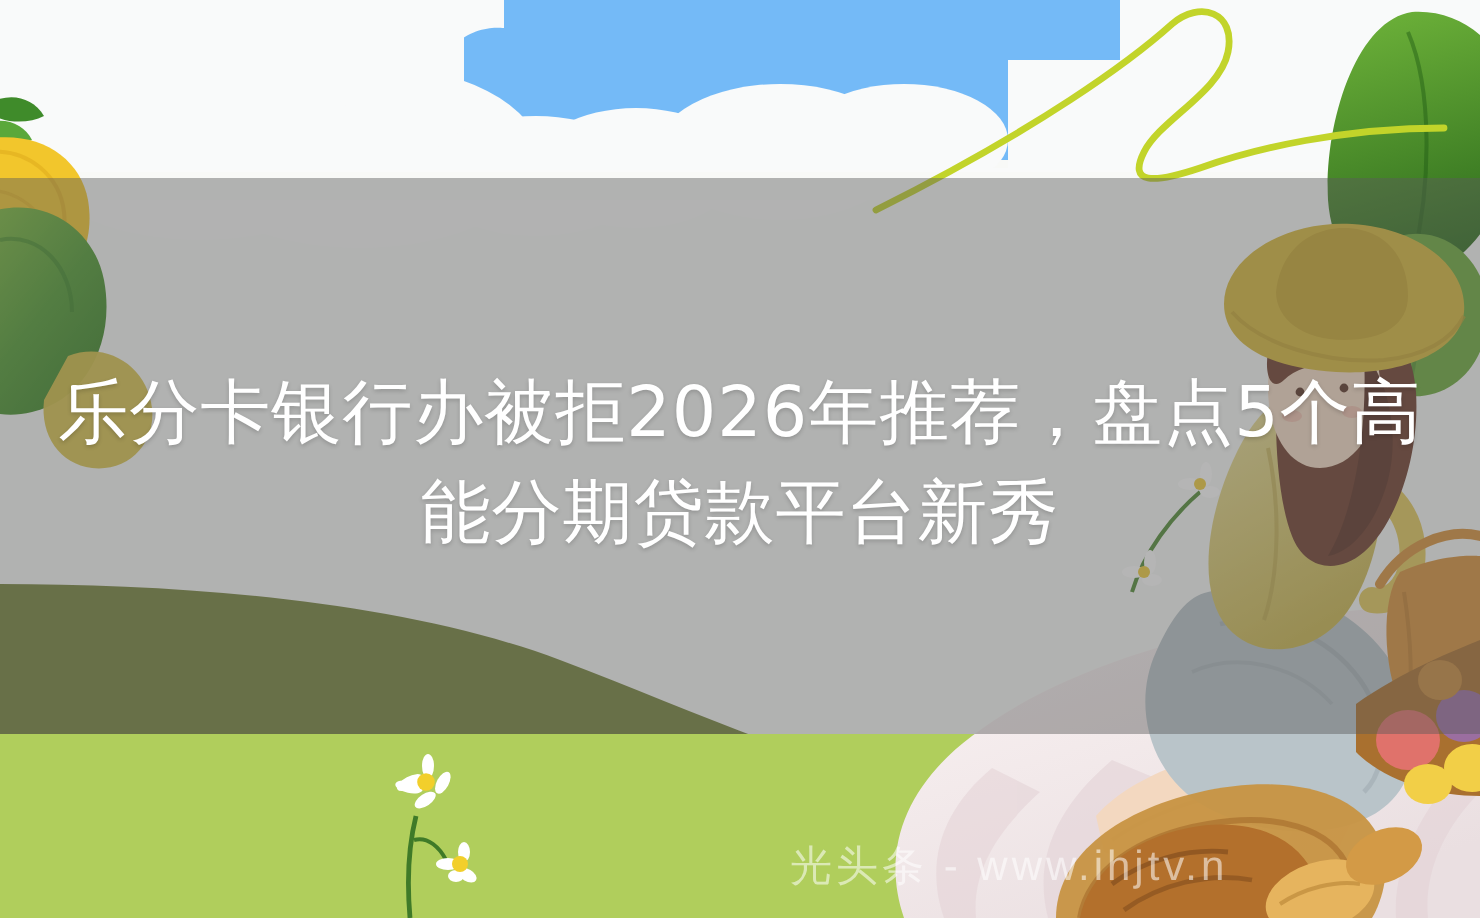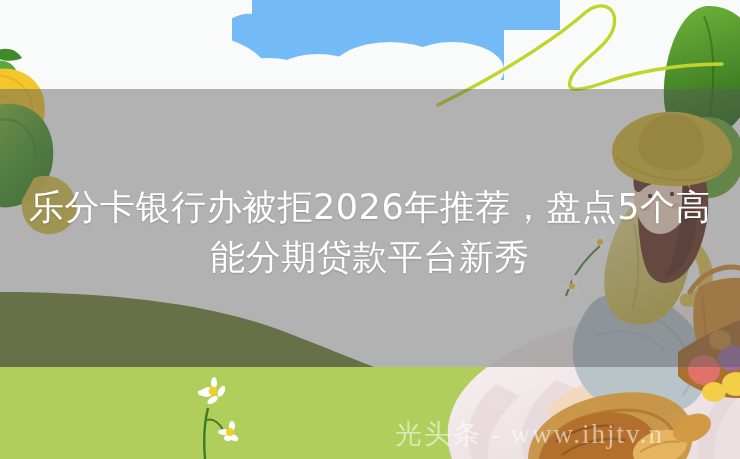--- a/index.html
+++ b/index.html
@@ -60,26 +60,26 @@
     text-shadow: 0 1px 2px rgba(0,0,0,0.18);
     white-space: pre-wrap;
     font-family: "DejaVu Sans", "Liberation Sans", sans-serif;
   }
 
   
   .watermark {
     position: absolute;
     left: 395px;
     top: 417px;
-    font-size: 27px;
+    font-size: 21px;
     line-height: 34px;
     color: rgba(255, 255, 255, 0.55);
     letter-spacing: 2px;
     white-space: nowrap;
-    font-family: Liberation Serif, serif;
+    font-family: Liberation Sans, sans-serif;
     pointer-events: none;
   }
 </style>
 </head>
 <body>
 
 <div class="stage">
 
   <div class="illustration">
     <svg viewBox="0 0 740 459" xmlns="http://www.w3.org/2000/svg">

